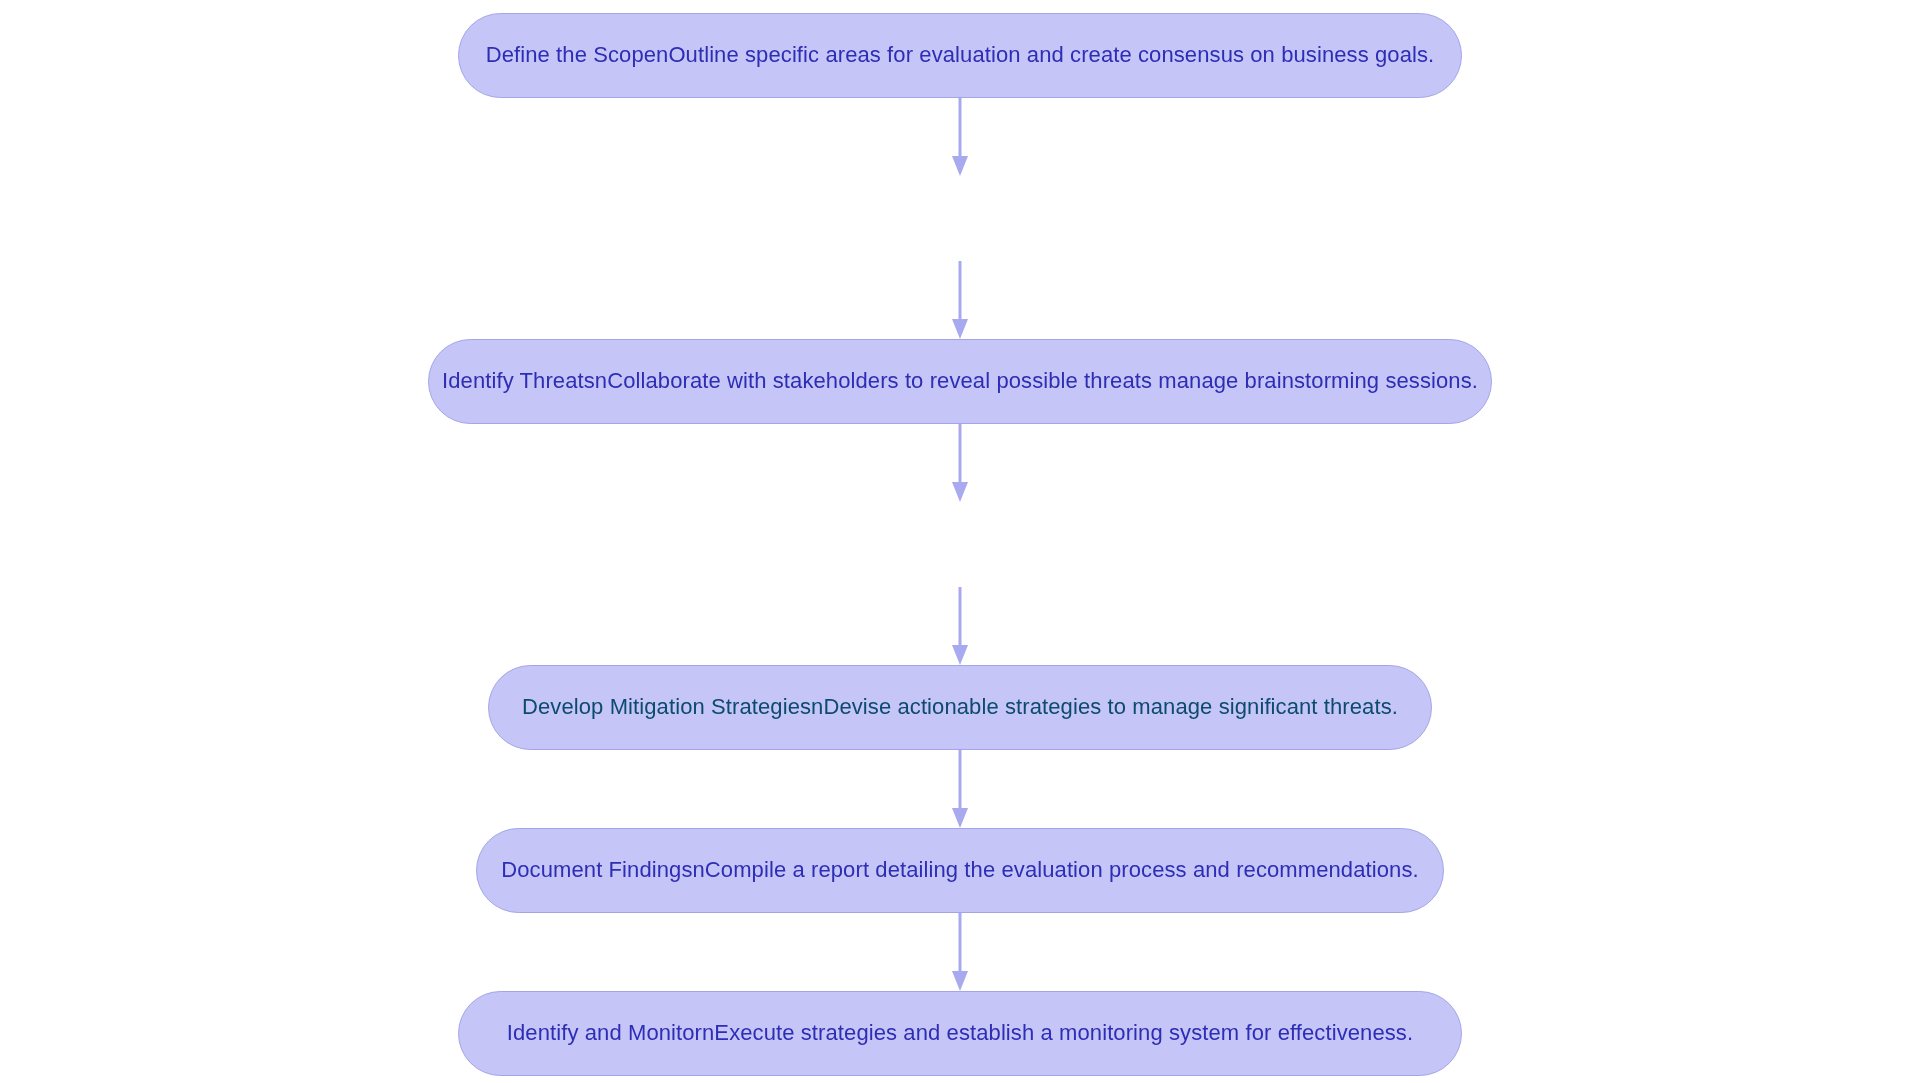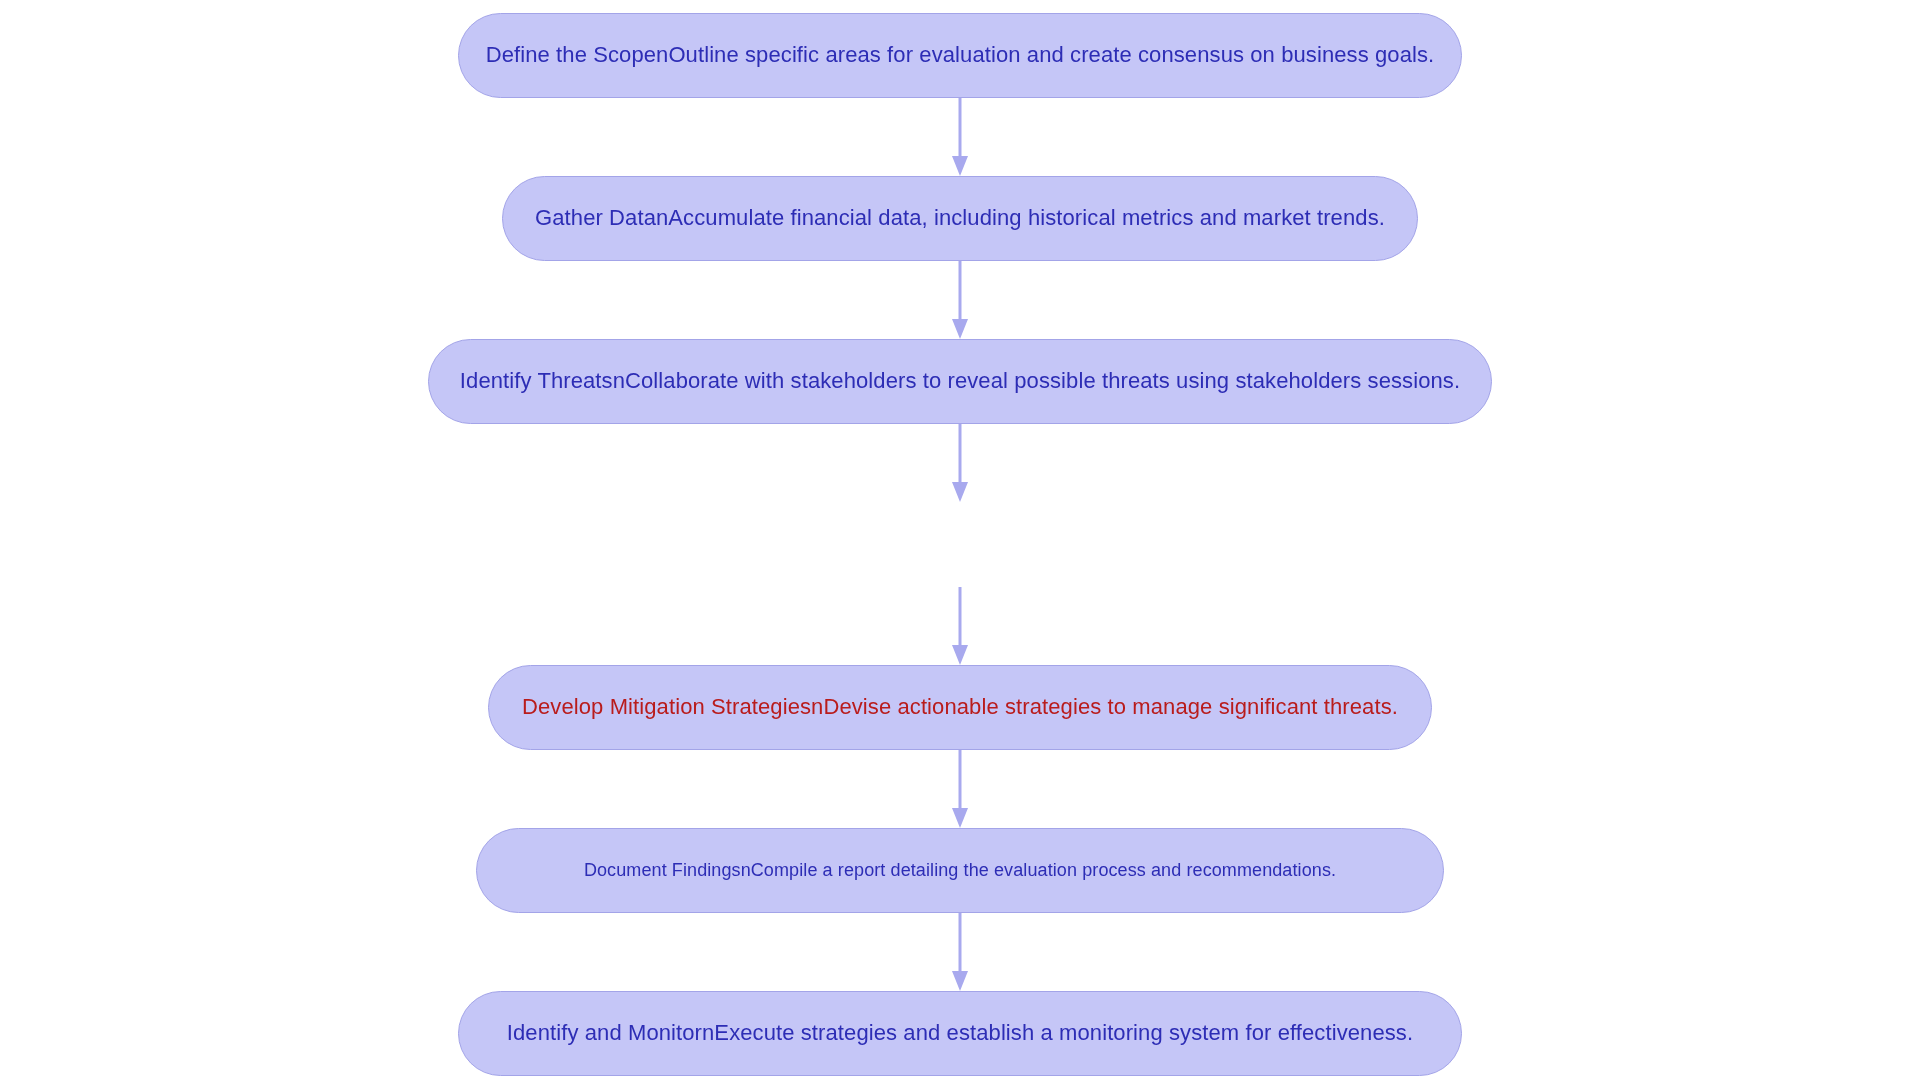--- a/index.html
+++ b/index.html
@@ -87,63 +87,60 @@
     <span class="flow-step-label" style="color: rgb(45, 45, 181); font-size: 22px;">Define the ScopenOutline specific areas for evaluation and create consensus on business goals.</span>
   </div>
 
   <div class="flow-connector conn-0">
     <svg viewBox="0 0 24 78" preserveAspectRatio="none" aria-hidden="true">
       <line x1="12" y1="0" x2="12" y2="62" stroke="#a8a9ee" stroke-width="3"></line>
       <polygon points="12,78 4,58 20,58" fill="#a8a9ee"></polygon>
     </svg>
   </div>
 
-  <div class="flow-step step-1" style="width: 916px; height: 85px; border-radius: 42.5px; background: rgb(197, 198, 247); border-color: rgb(163, 164, 232);">
-    <span class="flow-step-label" style="color: rgb(45, 45, 181); font-size: 22px;">Gather DatanAccumulate financial data, including historical metrics and market trends.</span>
-  </div>
 
   <div class="flow-connector conn-1">
     <svg viewBox="0 0 24 78" preserveAspectRatio="none" aria-hidden="true">
       <line x1="12" y1="0" x2="12" y2="62" stroke="#a8a9ee" stroke-width="3"></line>
       <polygon points="12,78 4,58 20,58" fill="#a8a9ee"></polygon>
     </svg>
   </div>
 
   <div class="flow-step step-2" style="width: 1064px; height: 85px; border-radius: 42.5px; background: rgb(197, 198, 247); border-color: rgb(163, 164, 232);">
-    <span class="flow-step-label" style="color: rgb(45, 45, 181); font-size: 22px;">Identify ThreatsnCollaborate with stakeholders to reveal possible threats using stakeholders sessions.</span>
+    <span class="flow-step-label" style="color: rgb(45, 45, 181); font-size: 22px;">Identify ThreatsnCollaborate with stakeholders to reveal possible threats manage brainstorming sessions.</span>
   </div>
 
   <div class="flow-connector conn-2">
     <svg viewBox="0 0 24 78" preserveAspectRatio="none" aria-hidden="true">
       <line x1="12" y1="0" x2="12" y2="62" stroke="#a8a9ee" stroke-width="3"></line>
       <polygon points="12,78 4,58 20,58" fill="#a8a9ee"></polygon>
     </svg>
   </div>
 
 
   <div class="flow-connector conn-3">
     <svg viewBox="0 0 24 78" preserveAspectRatio="none" aria-hidden="true">
       <line x1="12" y1="0" x2="12" y2="62" stroke="#a8a9ee" stroke-width="3"></line>
       <polygon points="12,78 4,58 20,58" fill="#a8a9ee"></polygon>
     </svg>
   </div>
 
   <div class="flow-step step-4" style="width: 944px; height: 85px; border-radius: 42.5px; background: rgb(197, 198, 247); border-color: rgb(163, 164, 232);">
-    <span class="flow-step-label" style="color: #b91c1c; font-size: 22px;">Develop Mitigation StrategiesnDevise actionable strategies to manage significant threats.</span>
+    <span class="flow-step-label" style="color: #0c4a6e; font-size: 22px;">Develop Mitigation StrategiesnDevise actionable strategies to manage significant threats.</span>
   </div>
 
   <div class="flow-connector conn-4">
     <svg viewBox="0 0 24 78" preserveAspectRatio="none" aria-hidden="true">
       <line x1="12" y1="0" x2="12" y2="62" stroke="#a8a9ee" stroke-width="3"></line>
       <polygon points="12,78 4,58 20,58" fill="#a8a9ee"></polygon>
     </svg>
   </div>
 
   <div class="flow-step step-5" style="width: 968px; height: 85px; border-radius: 42.5px; background: rgb(197, 198, 247); border-color: rgb(163, 164, 232);">
-    <span class="flow-step-label" style="color: rgb(45, 45, 181); font-size: 18px;">Document FindingsnCompile a report detailing the evaluation process and recommendations.</span>
+    <span class="flow-step-label" style="color: rgb(45, 45, 181); font-size: 22px;">Document FindingsnCompile a report detailing the evaluation process and recommendations.</span>
   </div>
 
   <div class="flow-connector conn-5">
     <svg viewBox="0 0 24 78" preserveAspectRatio="none" aria-hidden="true">
       <line x1="12" y1="0" x2="12" y2="62" stroke="#a8a9ee" stroke-width="3"></line>
       <polygon points="12,78 4,58 20,58" fill="#a8a9ee"></polygon>
     </svg>
   </div>
 
   <div class="flow-step step-6" style="width: 1004px; height: 85px; border-radius: 42.5px; background: rgb(197, 198, 247); border-color: rgb(163, 164, 232);">

